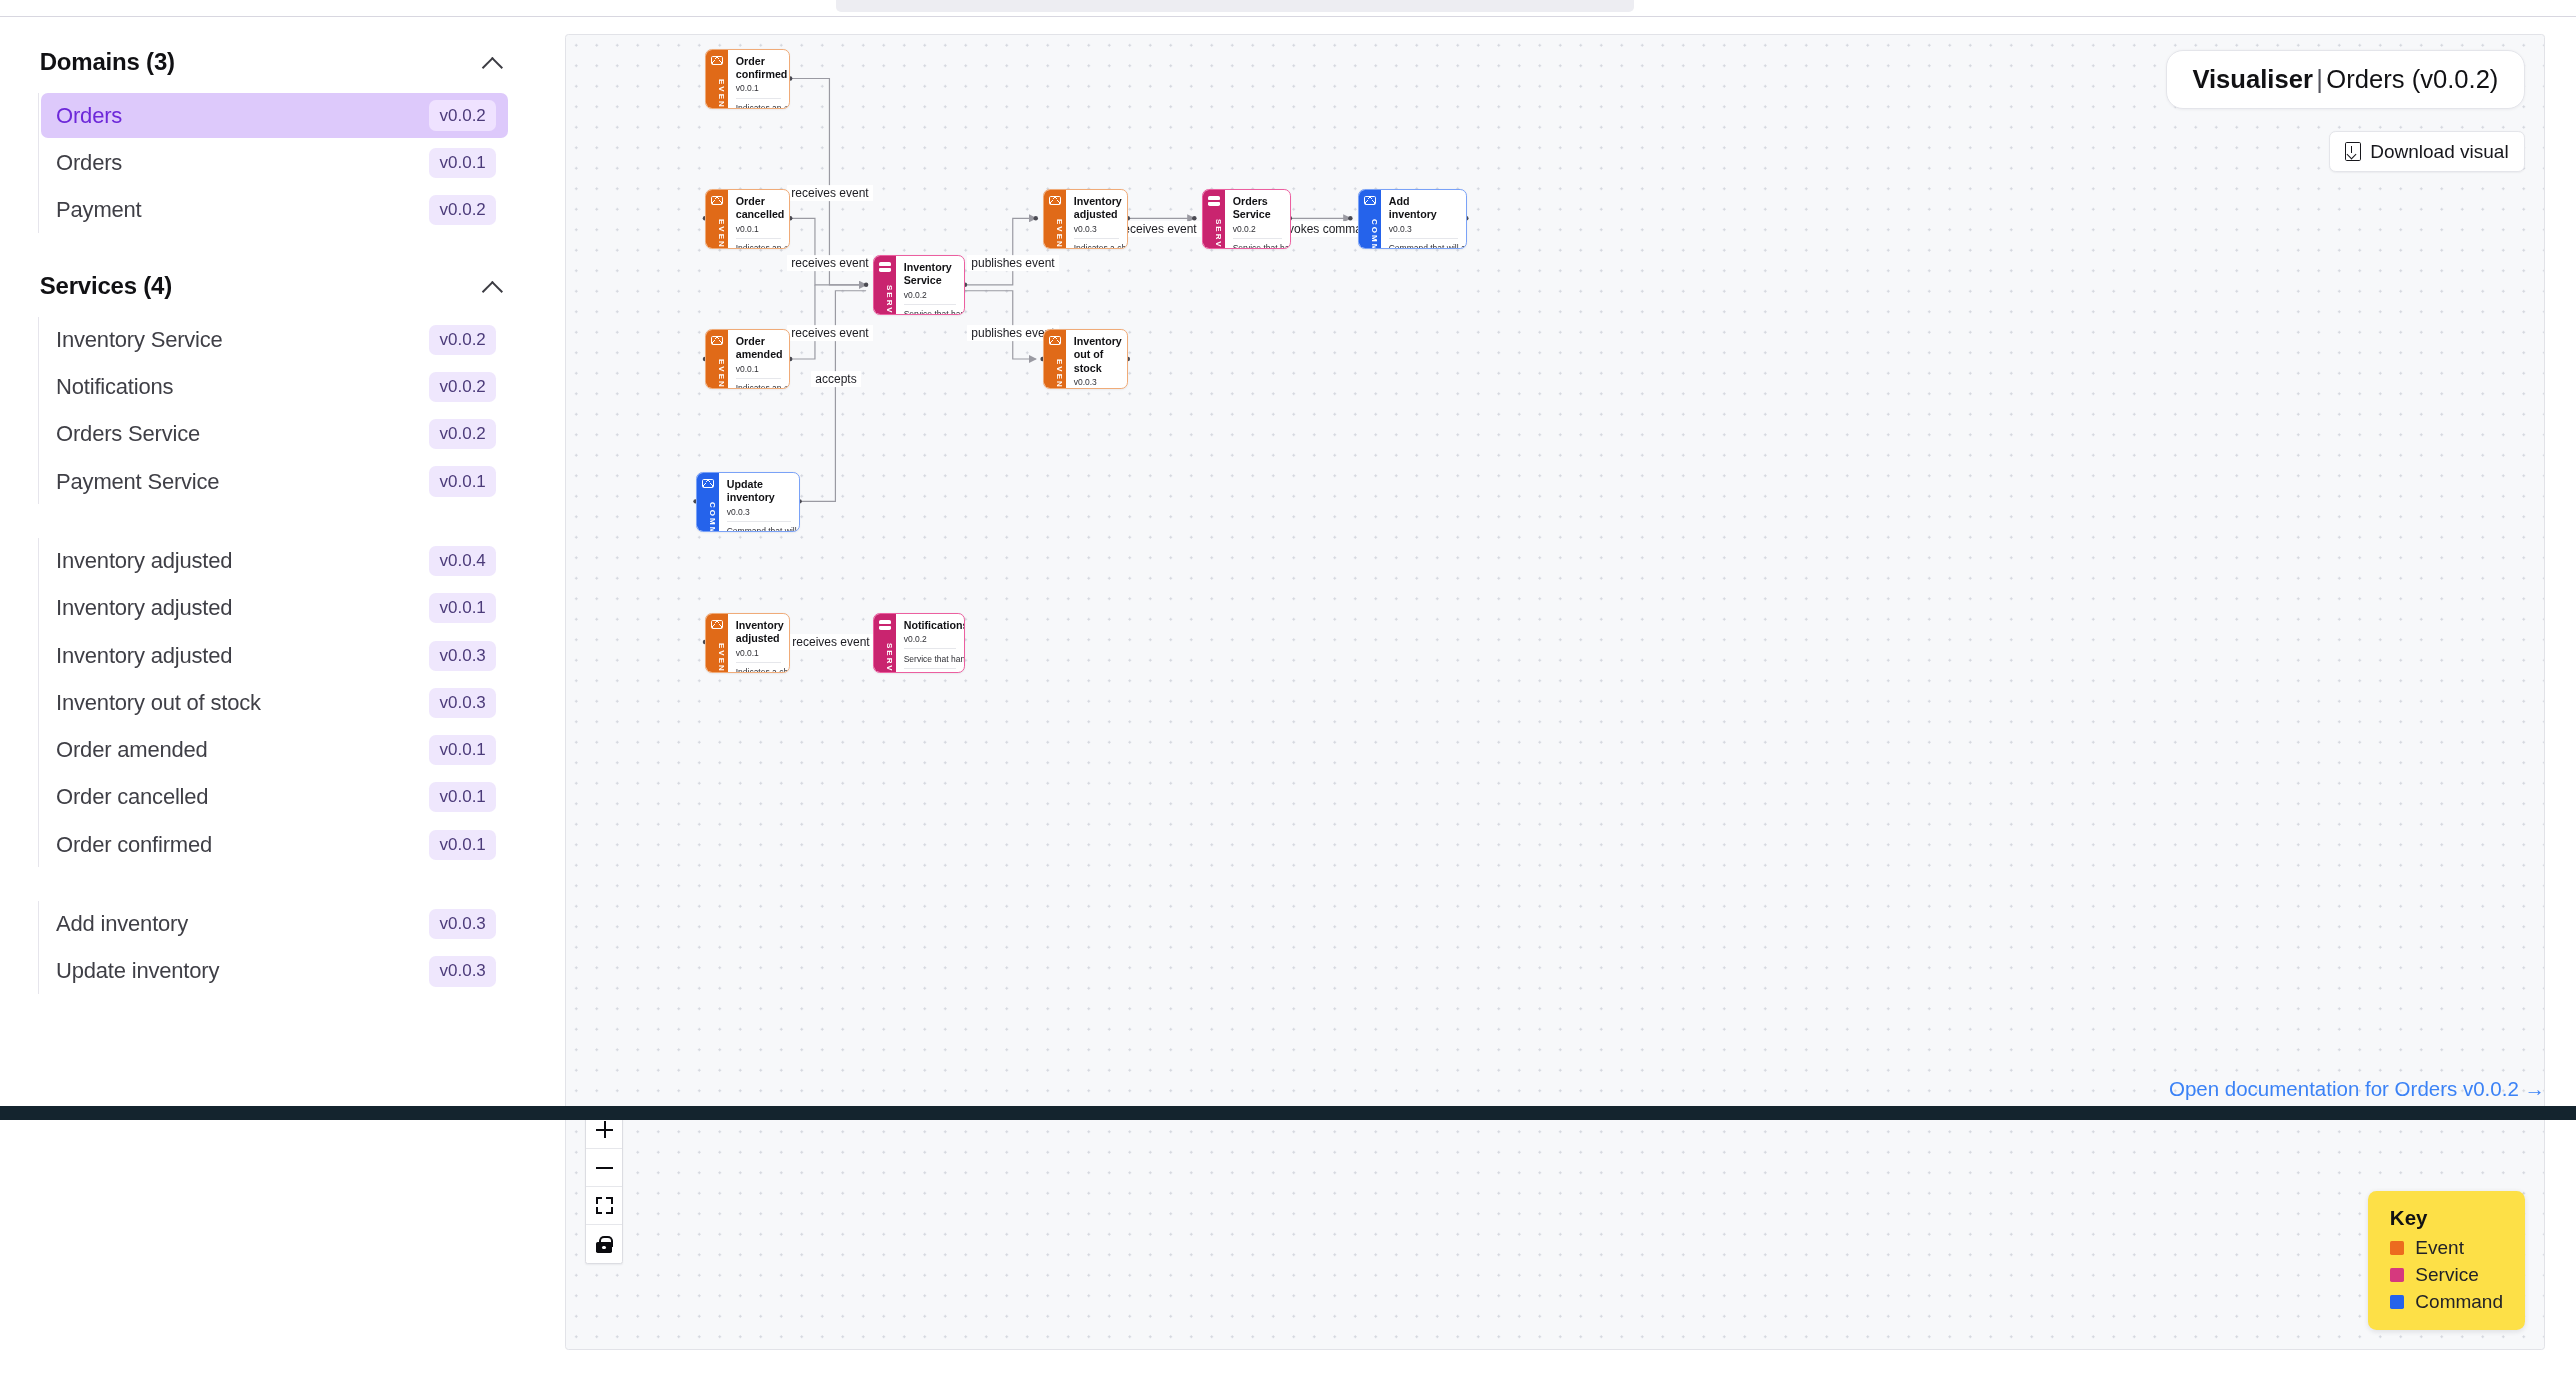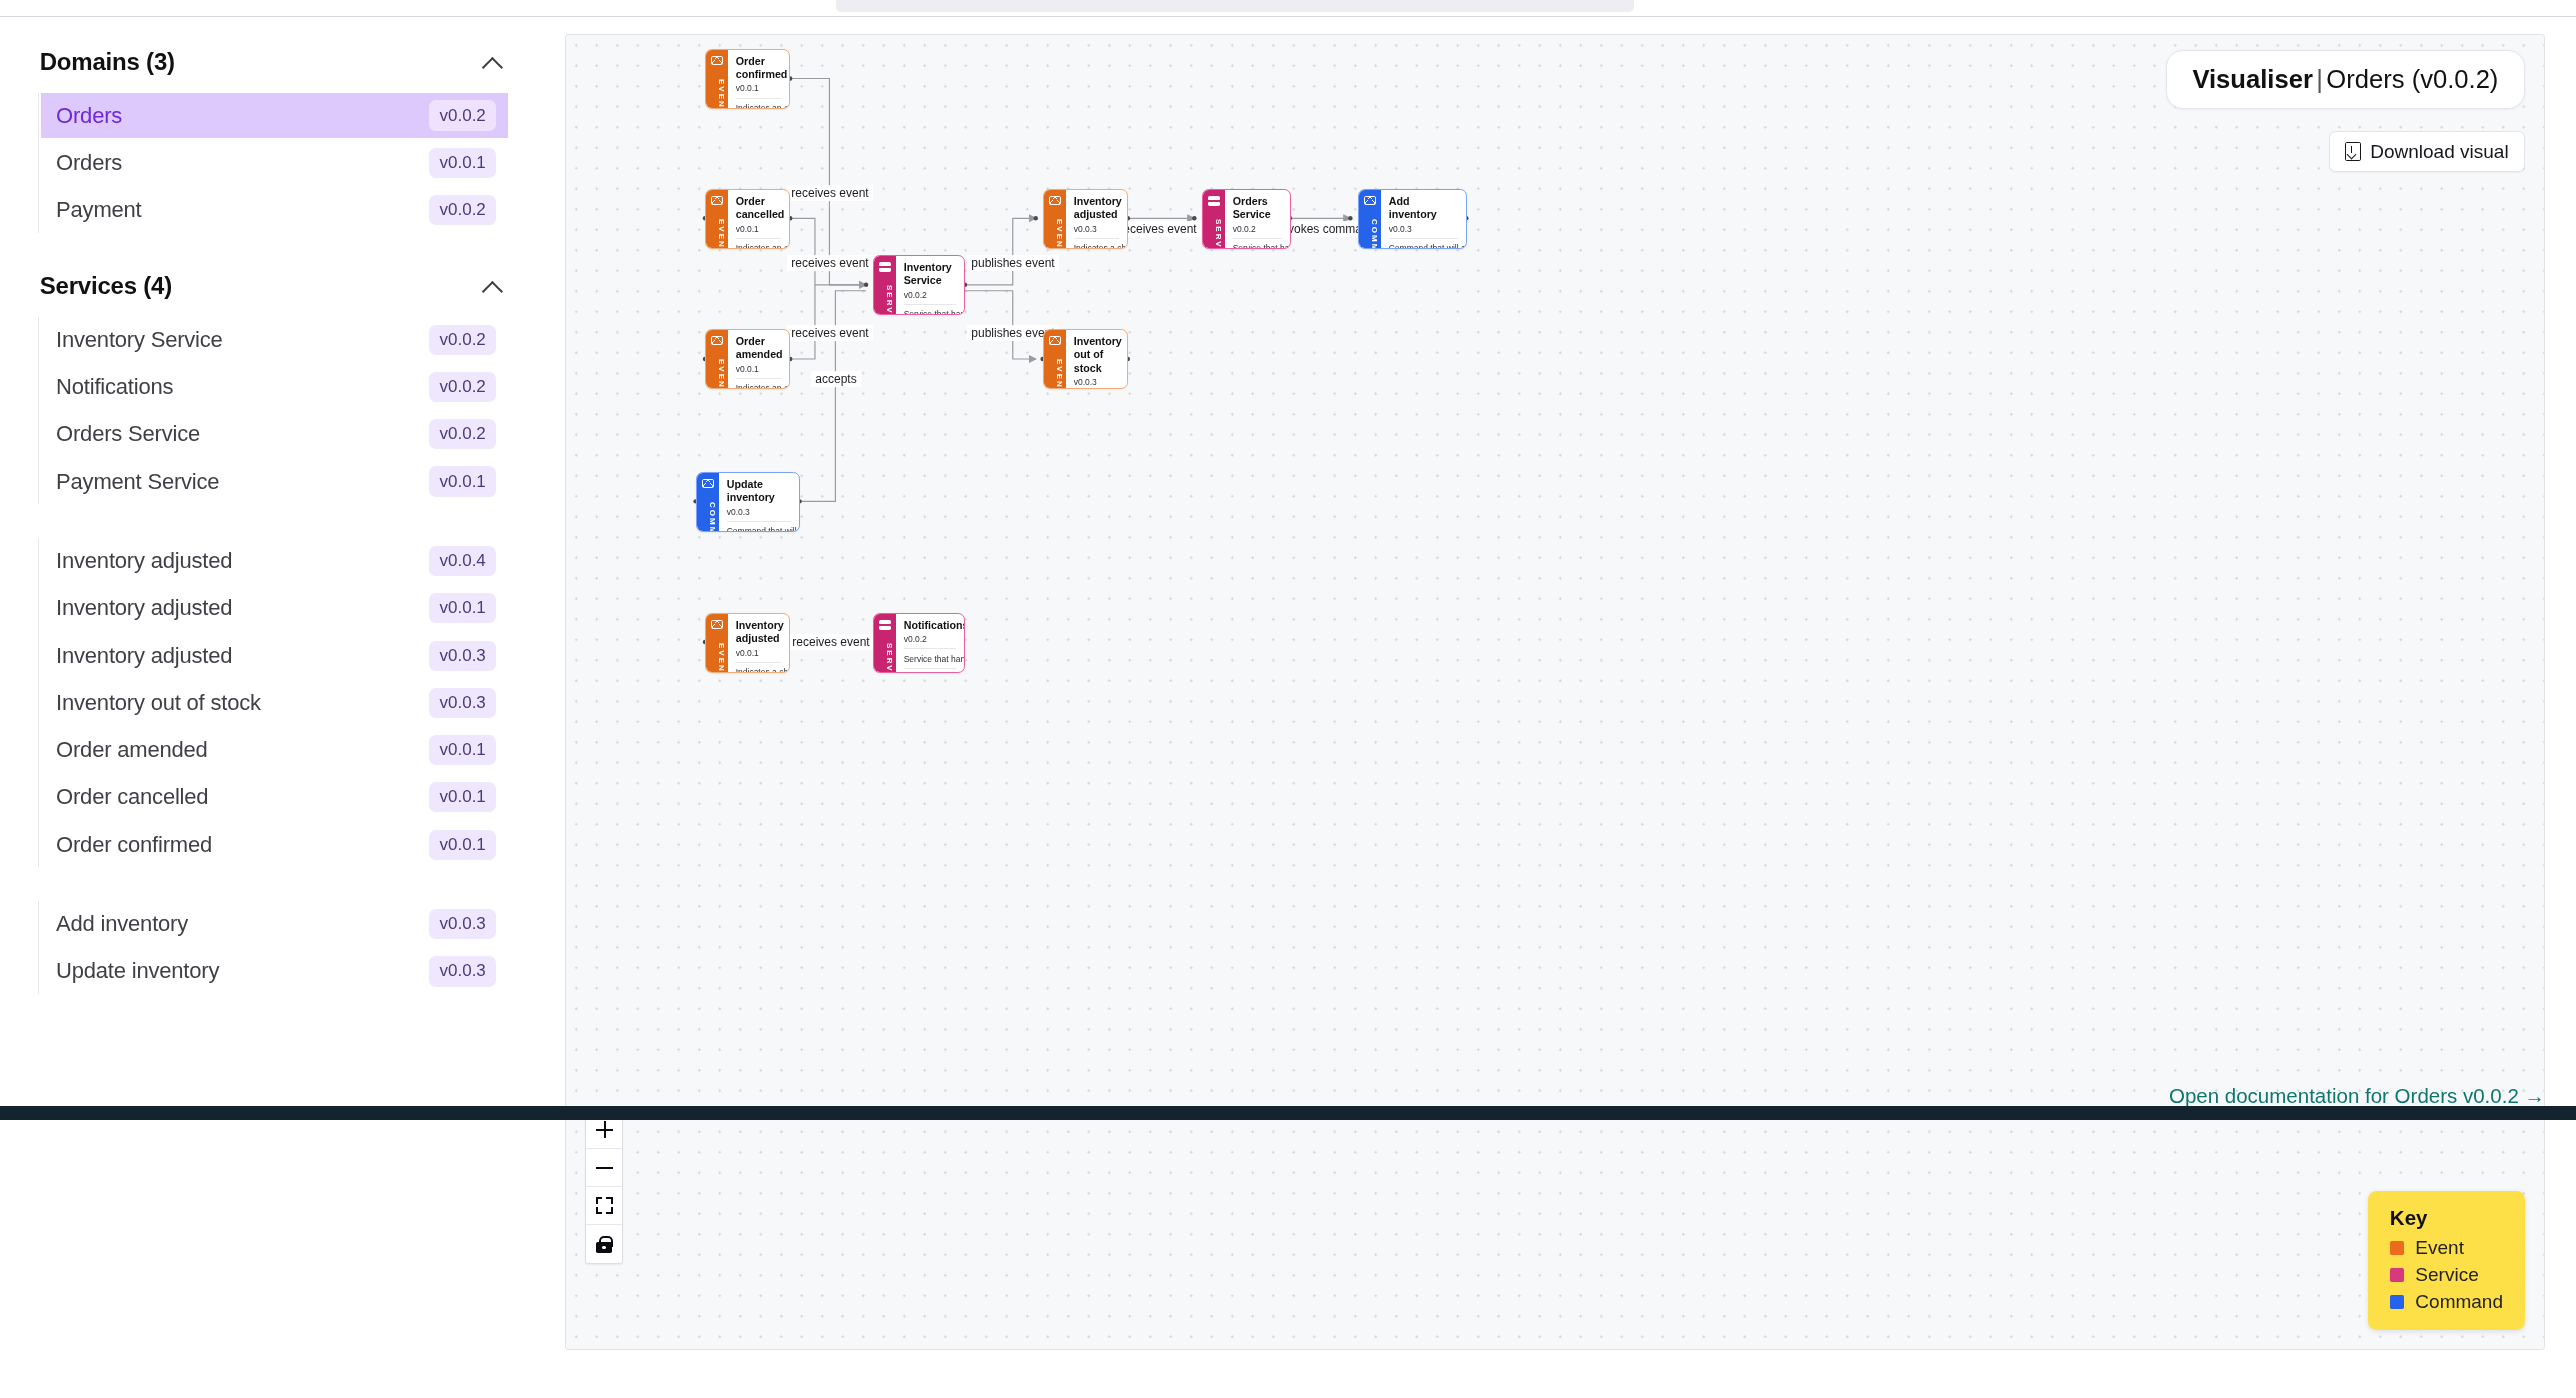--- a/index.html
+++ b/index.html
@@ -37,21 +37,21 @@
   .chev { width: 22px; height: 13.7px; position: relative; }
   .chev::before {
     content: ""; position: absolute; left: 2.6px; top: 5.1px;
     width: 12.8px; height: 12.8px; border-left: 2.1px solid #3c3c43;
     border-top: 2.1px solid #3c3c43; transform: rotate(45deg);
   }
   .items { border-left: 1.7px solid #e6e5ec; margin-top: 12px; padding-left: 0; }
   .item {
     display: flex; align-items: center; justify-content: space-between;
     padding: 7.7px 12px 7.7px 15.4px; margin: 1.7px 0 1.7px 1.7px;
-    border-radius: 0; cursor: pointer;
+    border-radius: 7px; cursor: pointer;
   }
   .item-label { font-size: 22px; color: #3f3f46; font-weight: 400; letter-spacing: -0.2px;}
   .badge {
     font-size: 17px; color: #4c3b7a; background: #efe7fd;
     border-radius: 6.8px; padding: 5.1px 10.2px; font-weight: 400; white-space: nowrap;
   }
   .item.active { background: #ddc9fb; }
   .item.active .item-label { color: #6d28d9; font-weight: 400; }
   .item.active .badge { background: #efe2ff; color: #4c3b7a; }
 
@@ -177,22 +177,22 @@
     background:#fde047; border-radius: 8.5px; padding: 15.4px 22px 17px 22px;
     box-shadow: 0 1.7px 5.1px rgba(16,24,40,.10);
     min-width: 128px;
   }
   .key-title { font-size: 20.5px; font-weight:700; color:#111114; margin-bottom: 6.8px; }
   .key-row { display:flex; align-items:center; gap:11px; margin-top: 5.1px; }
   .key-sw { width: 14.5px; height: 14.5px; border-radius: 1.7px; }
   .key-lbl { font-size: 19px; color:#222228; }
 
   .doclink {
-    position: absolute; right: 31px; bottom: 12px;
-    font-size: 20.5px; color:#0f766e; white-space: nowrap; cursor:pointer;
+    position: absolute; right: 31px; bottom: 19px;
+    font-size: 20.5px; color:#3b82f6; white-space: nowrap; cursor:pointer;
   }
   .bottombar { position:absolute; left:0; bottom:0; width:2576px; height:13.7px; background:#14242e; }
 </style>
 </head>
 <body>
 
 <div id="app">
 
   <div class="topstrip">
     <div class="innerbar"></div>

